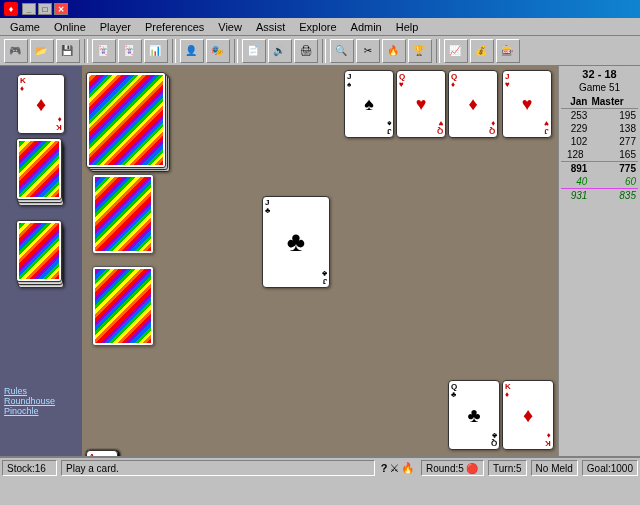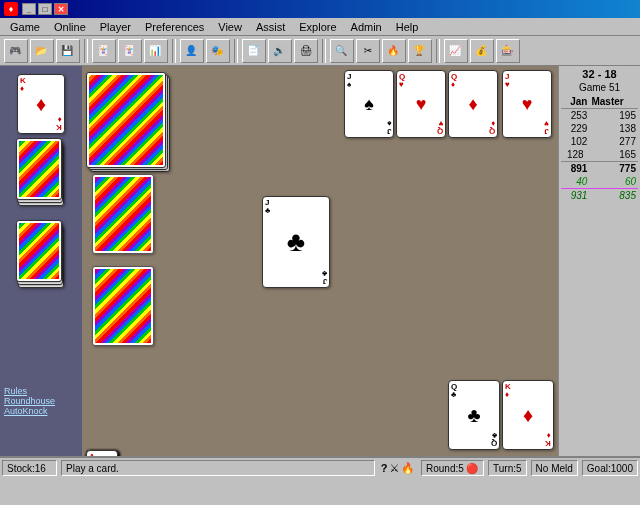--- a/index.html
+++ b/index.html
@@ -232,21 +232,21 @@
 
     <div style="position:relative; width:50px; height:80px; margin-top:2px;">
       <div class="card card-back-fancy" style="width:46px; height:62px; position:absolute; top:6px; left:2px; border-radius:3px; border:1px solid #333;"></div>
       <div class="card card-back-fancy" style="width:46px; height:62px; position:absolute; top:3px; left:1px; border-radius:3px; border:1px solid #333;"></div>
       <div class="card card-back-fancy" style="width:46px; height:62px; position:absolute; top:0px; left:0px; border-radius:3px; border:1px solid #333;"></div>
     </div>
 
     <div style="position:absolute; bottom:40px; left:4px; color:white; font-size:9px; text-align:left;">
       <div style="cursor:pointer; text-decoration:underline; color:#aaddff;">Rules</div>
       <div style="cursor:pointer; text-decoration:underline; color:#aaddff;">Roundhouse</div>
-      <div style="cursor:pointer; text-decoration:underline; color:#aaddff;">AutoKnock</div>
+      <div style="cursor:pointer; text-decoration:underline; color:#aaddff;">Pinochle</div>
     </div>
   </div>
 
   <div id="game-board" style="flex:1; position:relative; background:#8b7d6b;">
 
     <div style="position:absolute; top:4px; right:4px; display:flex; gap:-4px;">
 
       <div class="card card-face" style="width:50px; height:68px; position:absolute; right:160px; top:0; font-size:10px;">
         <span class="card-corner-tl card-black">J<br>♠</span>
         <span class="card-center card-black" style="font-size:18px;">♠</span>

